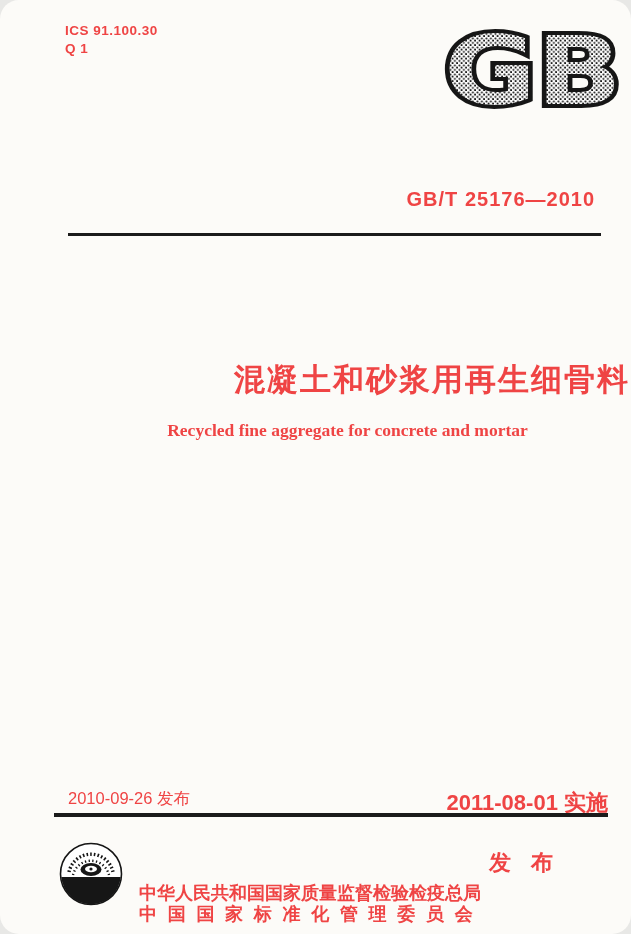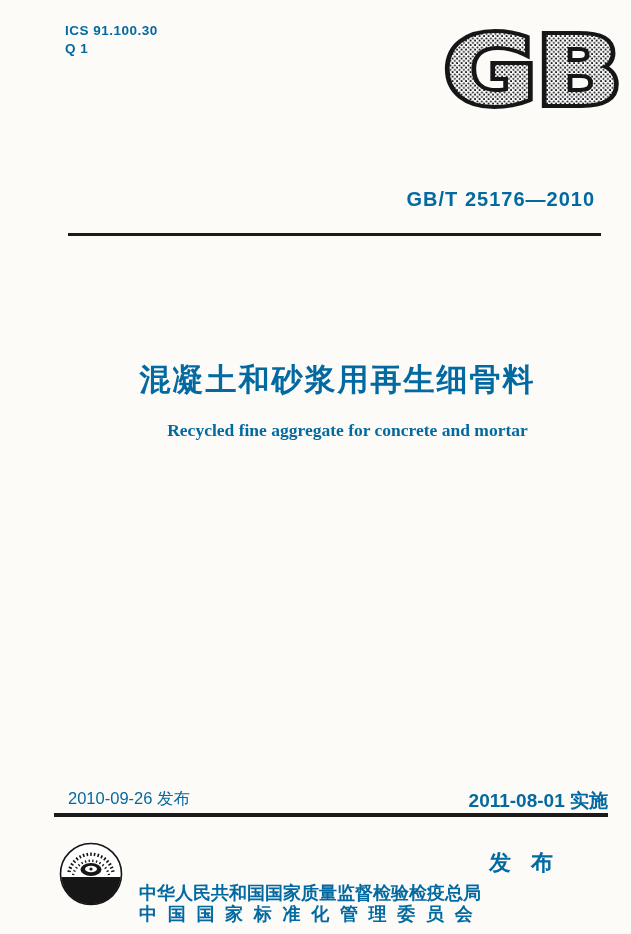--- a/index.html
+++ b/index.html
@@ -8,21 +8,22 @@
     background: #e8e8e6;
   }
   .page {
     position: relative;
     width: 631px;
     height: 934px;
     margin: 0 auto;
     background: #fcfbf8;
     overflow: hidden;
     font-family: "Liberation Sans", "DejaVu Sans", sans-serif;
-    color: #0369a1;
+    color: #ef4444;
+    border-radius: 19px;
   }
   
   .ics-block {
     position: absolute;
     left: 65px;
     top: 22px;
     font-size: 13.5px;
     font-weight: bold;
     line-height: 18px;
     letter-spacing: 0.5px;
@@ -65,21 +66,21 @@
     width: 533px;
     height: 3px;
     background: #1b1b1b;
   }
   
   .doc-title-zh {
     position: absolute;
     left: 45px;
     top: 359px;
     width: 585px;
-    text-align: center;
+    text-align: right;
     font-size: 31px;
     font-weight: bold;
     letter-spacing: 2px;
     white-space: nowrap;
   }
   .doc-title-en {
     position: absolute;
     left: 55px;
     top: 420px;
     width: 585px;
@@ -95,21 +96,21 @@
     left: 68px;
     top: 788px;
     font-size: 16.5px;
     font-weight: normal;
     white-space: nowrap;
   }
   .date-impl {
     position: absolute;
     right: 23px;
     top: 788px;
-    font-size: 19px;
+    font-size: 22px;
     font-weight: bold;
     white-space: nowrap;
   }
   .rule-footer {
     position: absolute;
     left: 54px;
     top: 813px;
     width: 554px;
     height: 3.5px;
     background: #1b1b1b;

